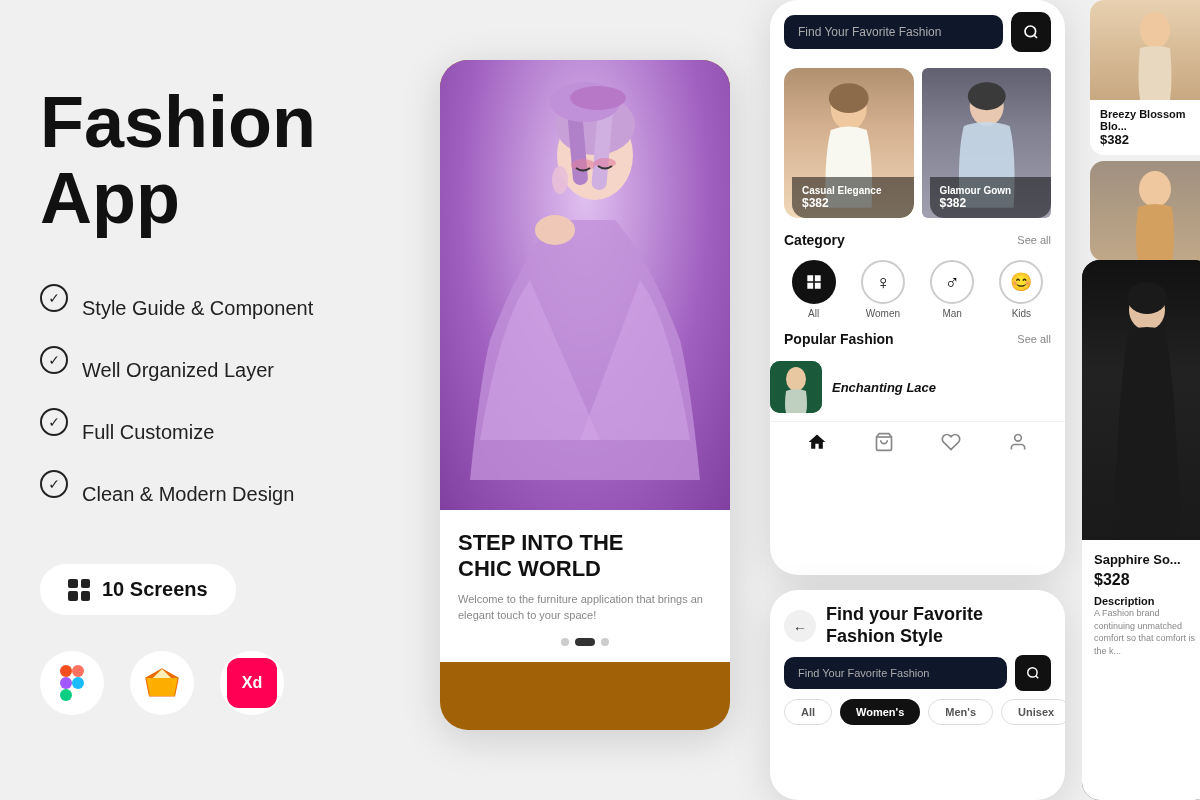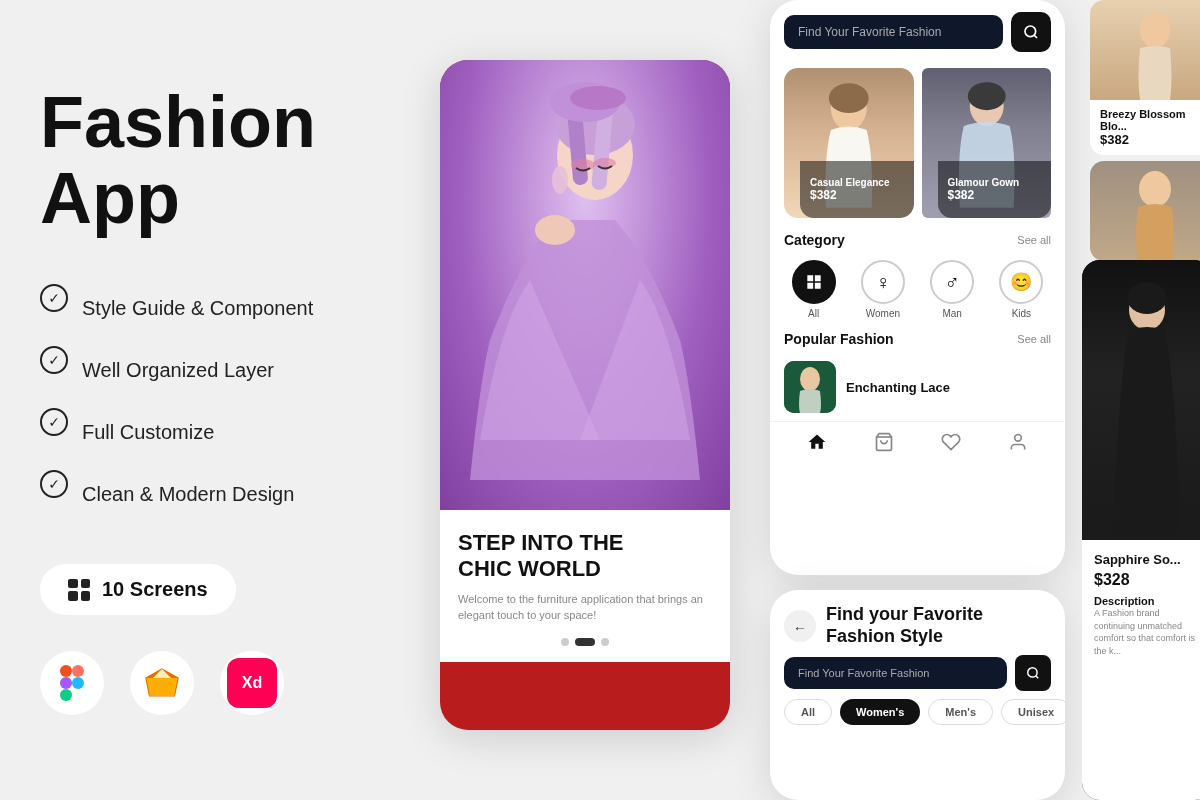--- a/index.html
+++ b/index.html
@@ -115,21 +115,21 @@
       background: white;
     }
 
     
     .phone-card {
       position: absolute;
       left: 440px;
       top: 60px;
       width: 290px;
       height: 670px;
-      background: #b91c1c;
+      background: #a16207;
       border-radius: 28px;
       overflow: hidden;
       box-shadow: 0 8px 40px rgba(0,0,0,0.15);
     }
 
     .phone-top-img {
       width: 100%;
       height: 450px;
       background: linear-gradient(135deg, #d4a8e0 0%, #b07cc6 30%, #9b6ab5 60%, #c8a0d8 100%);
       position: relative;
@@ -231,24 +231,24 @@
     .product-card {
       border-radius: 14px;
       overflow: hidden;
       position: relative;
       height: 160px;
     }
 
     .product-overlay {
       position: absolute;
       bottom: 0;
-      left: 16px;
+      left: 8px;
       right: 0;
       background: rgba(0,0,0,0.5);
-      padding: 16px 10px;
+      padding: 8px 10px;
       border-radius: 0 0 14px 14px;
     }
 
     .product-name-sm {
       font-size: 10px;
       color: white;
       font-weight: 600;
     }
 
     .product-price-sm {
@@ -308,21 +308,22 @@
 
     .cat-label {
       font-size: 10px;
       color: #555;
     }
 
     .popular-item {
       display: flex;
       align-items: center;
       gap: 10px;
-      padding: 8px 14px;
+      padding: 8px 0;
+      font-style: italic;
     }
 
     .popular-thumb {
       width: 52px;
       height: 52px;
       border-radius: 10px;
       background: linear-gradient(135deg, #2a7a5a, #1a5a3a);
       overflow: hidden;
     }
 

